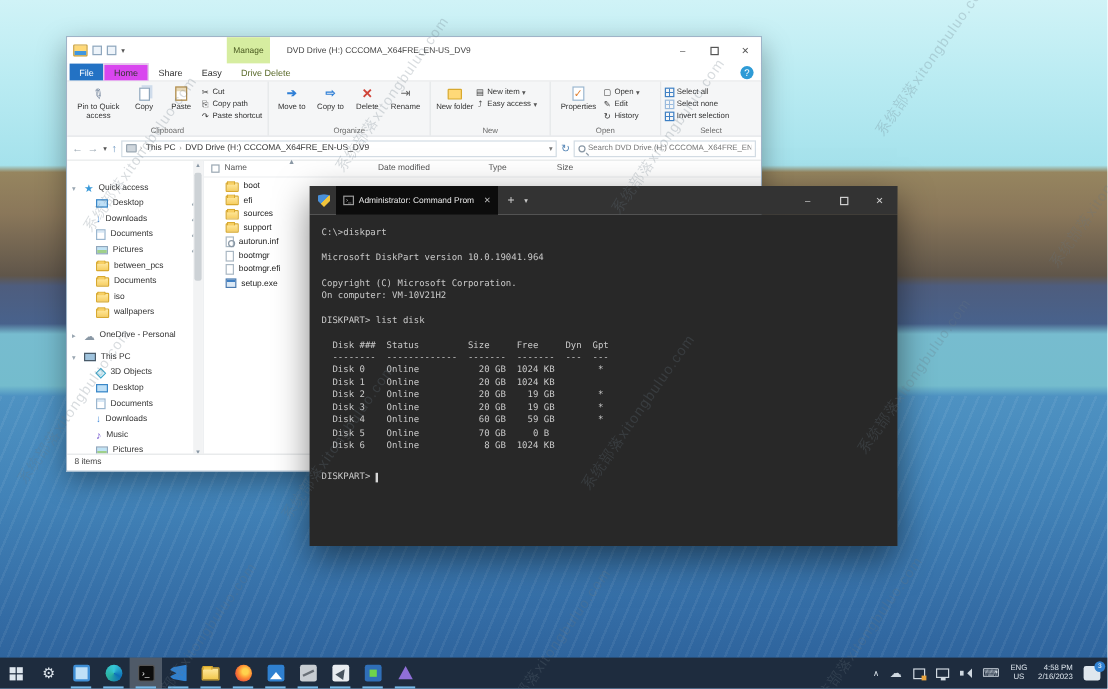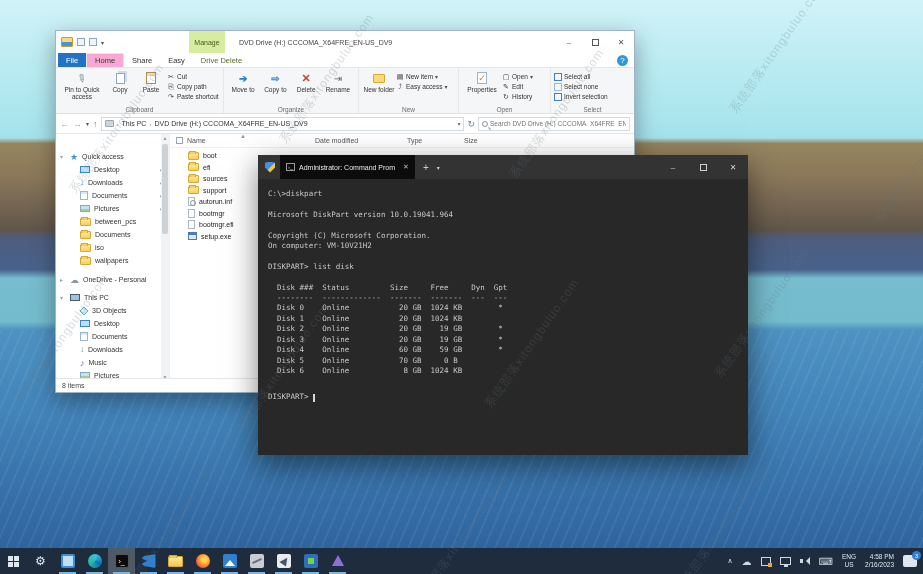--- a/index.html
+++ b/index.html
@@ -36,21 +36,21 @@
   .manage-tab { position:absolute; left:133px; top:0; width:36px; height:22px; background:#d6eda0; color:#4a5a20;
     display:flex; align-items:center; justify-content:center; font-size:7px; }
   .ex-title { position:absolute; left:183px; top:0; height:22px; display:flex; align-items:center; color:#444; font-size:7px; }
   .win-controls { position:absolute; right:0; top:0; height:22px; display:flex; }
   .wc { width:26px; height:22px; display:flex; align-items:center; justify-content:center; color:#555; font-size:8px; }
   .wc.maxi span { width:7px; height:7px; border:1px solid #555; display:block; }
 
   .ex-tabs { position:relative; height:15px; background:#fff; border-bottom:1px solid #e4e6e8; display:flex; align-items:stretch; padding-left:2px; }
   .tab { padding:4px 8px; display:flex; align-items:center; font-size:7.5px; color:#333;text-align:right; }
   .tab.file { background:#2372c4; color:#fff; }
-  .tab.active { background:#f9a8d4; border:1px solid #e4e6e8; border-bottom:none; }
+  .tab.active { background:#d946ef; border:1px solid #e4e6e8; border-bottom:none; }
   .tab.drive { color:#5a6a2a; }
   .help-btn { position:absolute; right:6px; top:2px; width:11px; height:11px; border-radius:50%; background:#2e9bd6;
     color:#fff; font-size:8px; display:flex; align-items:center; justify-content:center; }
 
   .ribbon { height:46px; background:#f5f6f7; border-bottom:1px solid #dfe2e5; display:flex; }
   .rgroup { position:relative; display:flex; align-items:flex-start; padding:2px 3px 9px 3px; border-right:1px solid #e4e6e8; }
   .rgroup-label { position:absolute; bottom:0; left:0; right:0; text-align:center; font-size:6.5px; color:#6a6a6a; }
   .rbig { width:38px; display:flex; flex-direction:column; align-items:center; text-align:center; gap:1px; padding-top:1px; }
   .rbig .rlbl { font-size:6.5px; line-height:1.15; color:#333; }
   .rbig .ric { width:15px; height:14px; display:flex; align-items:center; justify-content:center; font-size:10px; }

